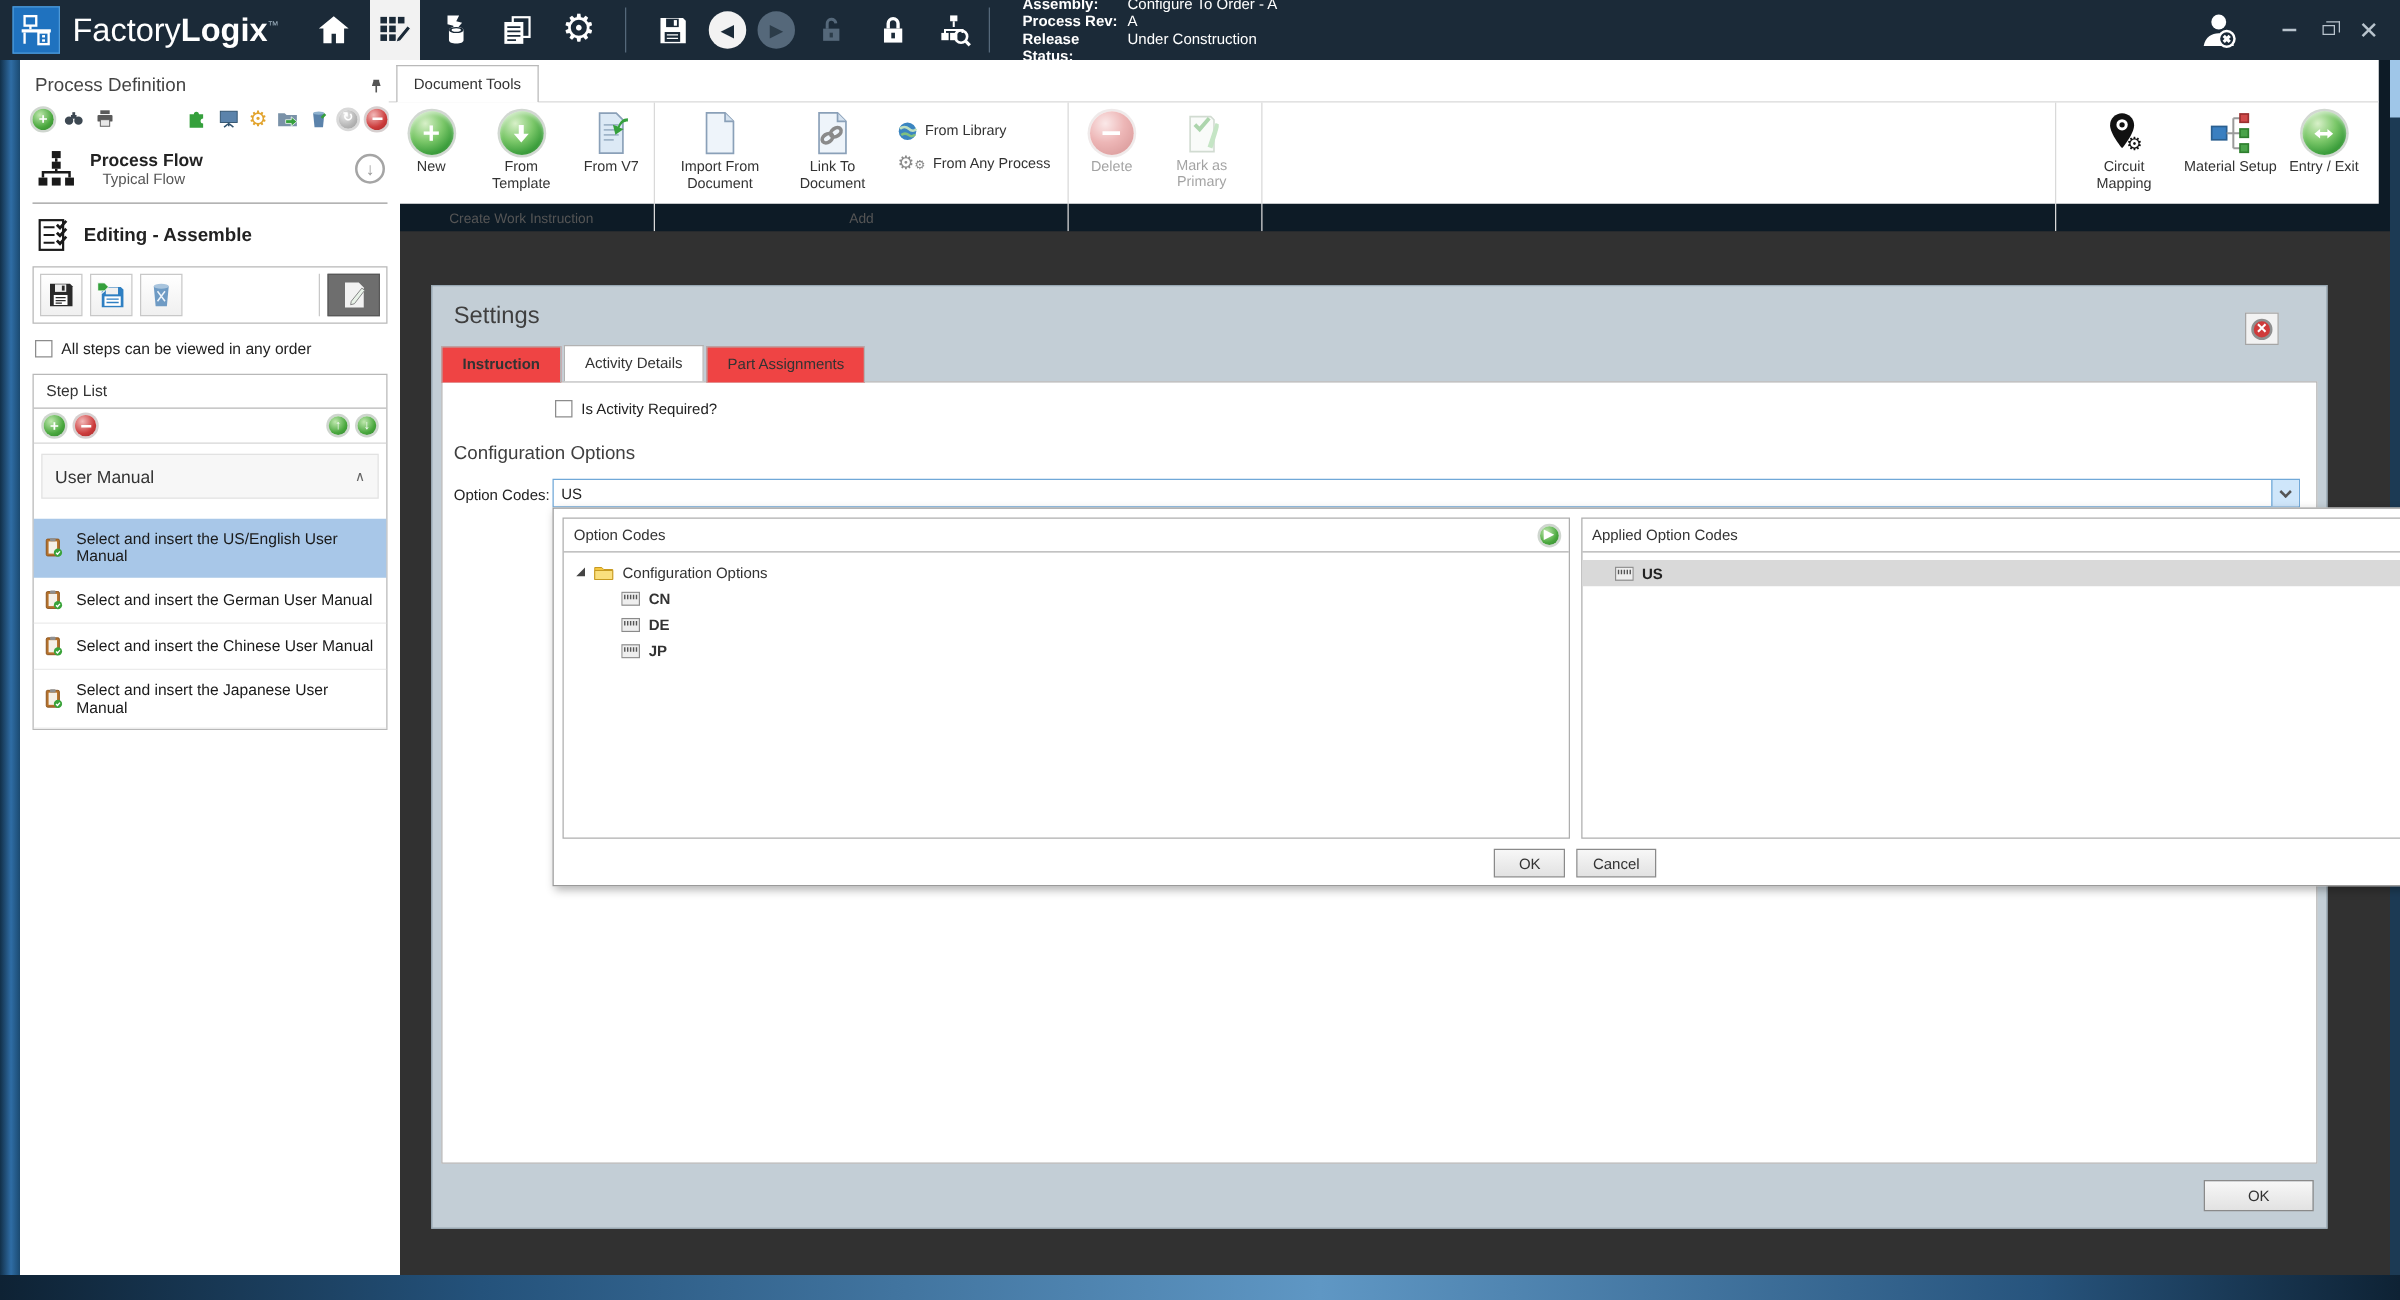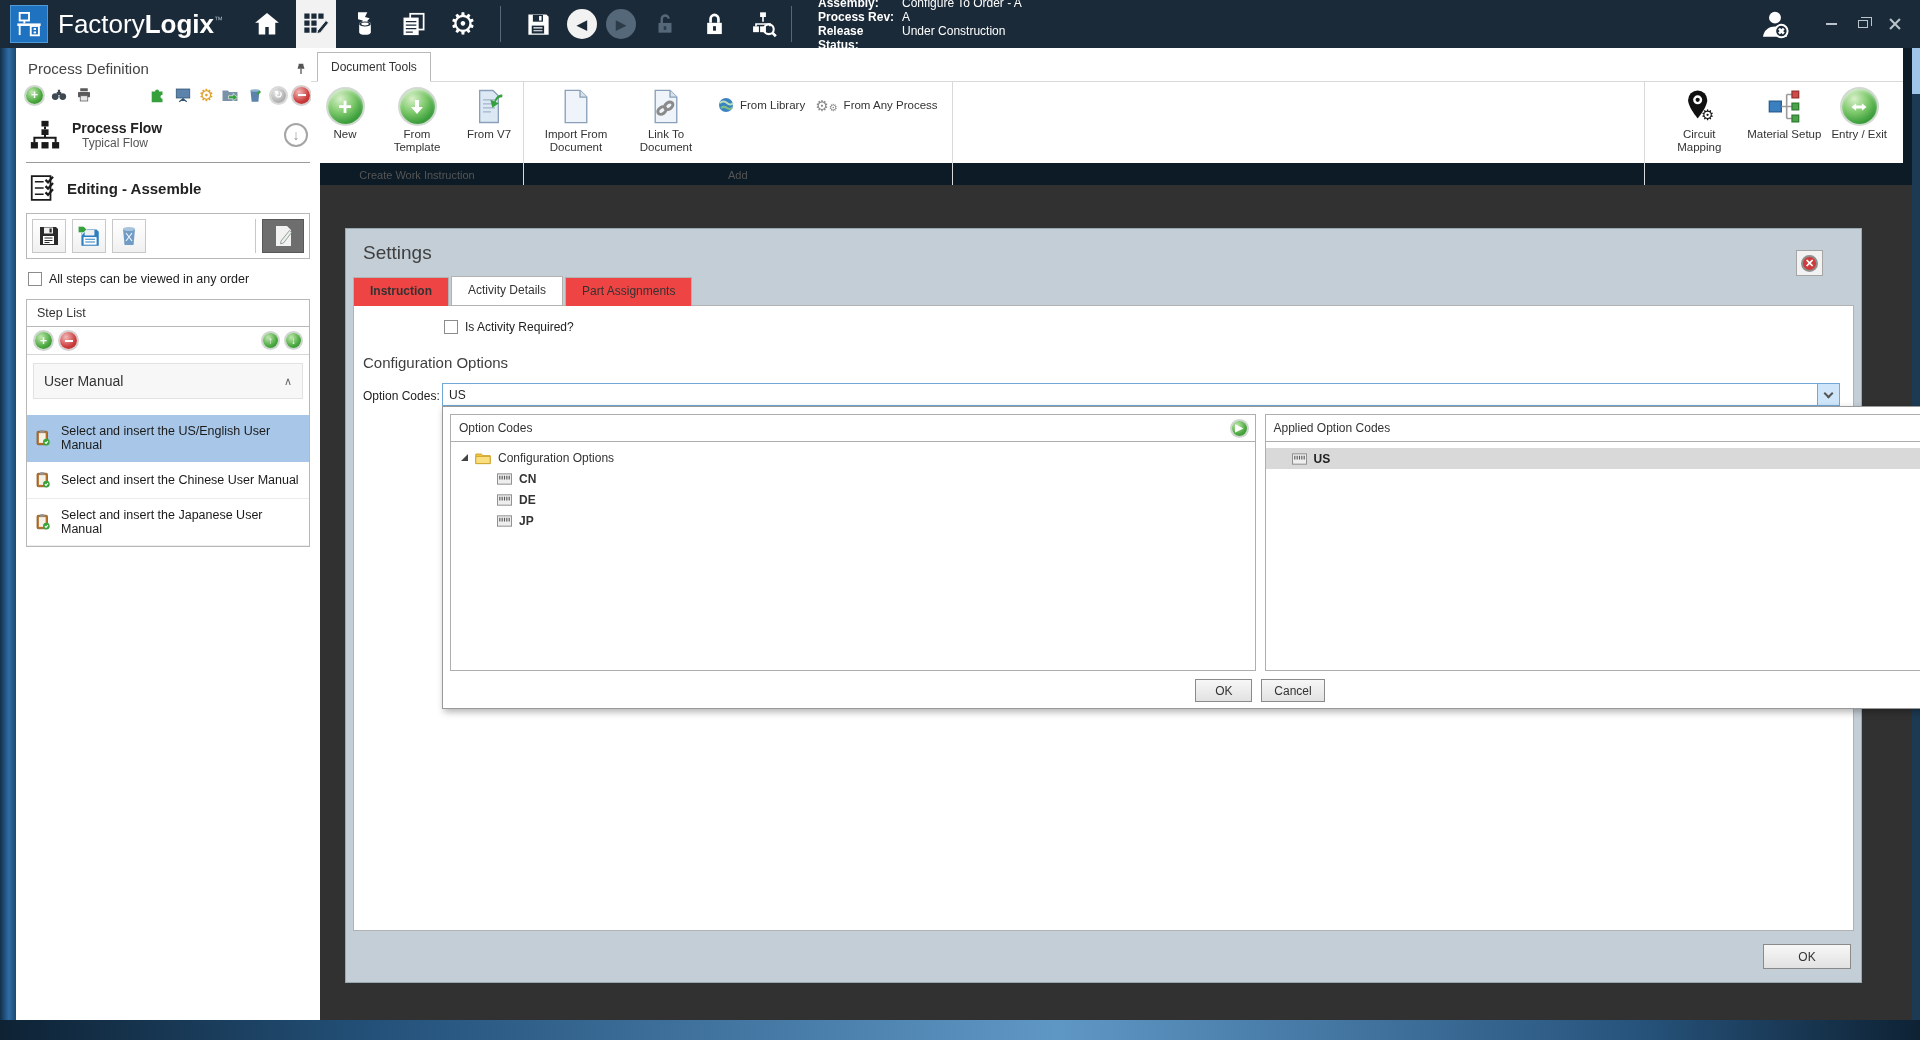--- a/index.html
+++ b/index.html
@@ -101,21 +101,21 @@
             gap:4px; font-size:11.5px; color:#333; line-height:13px; text-align:center; padding:2px 4px 0; }
   .gcirc { width:35px; height:35px; border-radius:50%; flex:none;
            background:radial-gradient(circle at 35% 28%, #d8f0c9, #7cc86a 42%, #3c9e3c 72%, #2b7f2b);
            box-shadow:0 0 0 2px #d2d8d2, inset 0 2px 3px rgba(255,255,255,.5);
            display:flex; align-items:center; justify-content:center; color:#fff; }
   .gcirc.big-plus { font-size:24px; font-weight:bold; }
   .rcirc { width:35px; height:35px; border-radius:50%; flex:none;
            background:radial-gradient(circle at 35% 28%, #f6cfcf, #d96060 45%, #bb3535 75%);
            box-shadow:0 0 0 2px #ddd2d2; display:flex; align-items:center; justify-content:center; }
   .rcirc .bar { width:14px; height:3px; background:#fff; }
-  .stack { display:flex; flex-direction:row; gap:10px; padding:10px 8px 0; font-size:11.5px; color:#333; }
+  .stack { display:flex; flex-direction:column; gap:10px; padding:10px 8px 0; font-size:11.5px; color:#333; }
   .srow { display:flex; align-items:center; gap:6px; white-space:nowrap; }
   .dis45 { opacity:.45; }
   .rright { margin-left:auto; display:flex; border-left:1px solid #d9d9d9; padding:0 8px; }
 
   
   .workspace { position:absolute; left:320px; top:185px; width:1592px; height:835px; background:#313131; }
   .dialog { position:absolute; left:25px; top:43px; width:1517px; height:755px;
             background:#c3ced6; border:1px solid #98a8b3; }
   .dlg-title { position:absolute; left:17px; top:13px; font-size:19px; color:#3f3f3f; }
   .dlg-close { position:absolute; right:38px; top:21px; width:27px; height:26px; background:#f2f2f2;
@@ -499,20 +499,32 @@
     <div class="step-item">
       <span class="tree-icon">
         <svg width="18" height="18" viewBox="0 0 24 24">
           <rect x="4" y="3" width="14" height="18" rx="1.5" fill="#b5712a" stroke="#8a5420"></rect>
           <rect x="6.5" y="5.5" width="9" height="13" fill="#f5f0e8"></rect>
           <rect x="8" y="1.8" width="6" height="3.4" rx="1" fill="#8f8f8f"></rect>
           <circle cx="16.5" cy="17.5" r="4.4" fill="#3aa33a"></circle>
             <path d="M14.5 17.5l1.5 1.6 2.6-3" stroke="#fff" stroke-width="1.5" fill="none"></path>
         </svg>
       </span>
+      <span>Select and insert the German User Manual</span>
+    </div>
+    <div class="step-item">
+      <span class="tree-icon">
+        <svg width="18" height="18" viewBox="0 0 24 24">
+          <rect x="4" y="3" width="14" height="18" rx="1.5" fill="#b5712a" stroke="#8a5420"></rect>
+          <rect x="6.5" y="5.5" width="9" height="13" fill="#f5f0e8"></rect>
+          <rect x="8" y="1.8" width="6" height="3.4" rx="1" fill="#8f8f8f"></rect>
+          <circle cx="16.5" cy="17.5" r="4.4" fill="#3aa33a"></circle>
+            <path d="M14.5 17.5l1.5 1.6 2.6-3" stroke="#fff" stroke-width="1.5" fill="none"></path>
+        </svg>
+      </span>
       <span>Select and insert the Chinese User Manual</span>
     </div>
     <div class="step-item">
       <span class="tree-icon">
         <svg width="18" height="18" viewBox="0 0 24 24">
           <rect x="4" y="3" width="14" height="18" rx="1.5" fill="#b5712a" stroke="#8a5420"></rect>
           <rect x="6.5" y="5.5" width="9" height="13" fill="#f5f0e8"></rect>
           <rect x="8" y="1.8" width="6" height="3.4" rx="1" fill="#8f8f8f"></rect>
           <circle cx="16.5" cy="17.5" r="4.4" fill="#3aa33a"></circle>
             <path d="M14.5 17.5l1.5 1.6 2.6-3" stroke="#fff" stroke-width="1.5" fill="none"></path>
@@ -595,20 +607,41 @@
           </div>
           <div class="srow">
             <span style="color:#8a8a8a;font-size:15px;line-height:1;">⚙<span style="font-size:10px;">⚙</span></span>
             <span>From Any Process</span>
           </div>
         </div>
       </div>
       <div class="rlabel">Add</div>
     </div>
 
+    <div class="rgroup">
+      <div class="rbtns">
+        <div class="bigbtn dis45">
+          <span class="rcirc">
+              <span class="bar"></span>
+            </span>
+          <span>Delete</span>
+        </div>
+        <div class="bigbtn dis45">
+          <span>
+            <svg width="28" height="34" viewBox="0 0 22 26">
+              <path d="M4 3h13l2 2v20H4z" fill="#f2f7f2" stroke="#9ab09a"></path>
+              <path d="M7 8l3 3 6-7" stroke="#4aa34a" stroke-width="2.4" fill="none"></path>
+              <path d="M15 22 20 7l2.6 1L18 23z" fill="#7fc67f"></path>
+            </svg>
+          </span>
+          <span>Mark as Primary</span>
+        </div>
+      </div>
+      <div class="rlabel"></div>
+    </div>
 
     <div class="rright">
       <div class="rbtns" style="padding-top:5px;">
         <div class="bigbtn">
           <span>
             <svg width="32" height="35" viewBox="0 0 24 26">
               <path d="M11 1a7.2 7.2 0 0 1 7.2 7.2C18.2 13.5 11 22 11 22S3.8 13.5 3.8 8.2A7.2 7.2 0 0 1 11 1z" fill="#111"></path>
               <circle cx="11" cy="8" r="3.4" fill="#fff"></circle>
                 <circle cx="11" cy="8" r="1.6" fill="#111"></circle>
               <text x="13.5" y="23" font-size="11" fill="#111">⚙</text>

